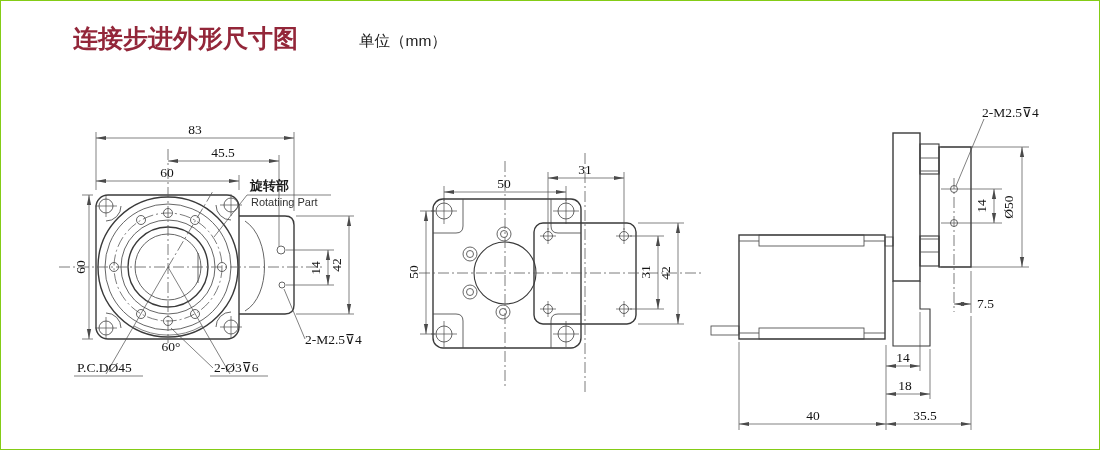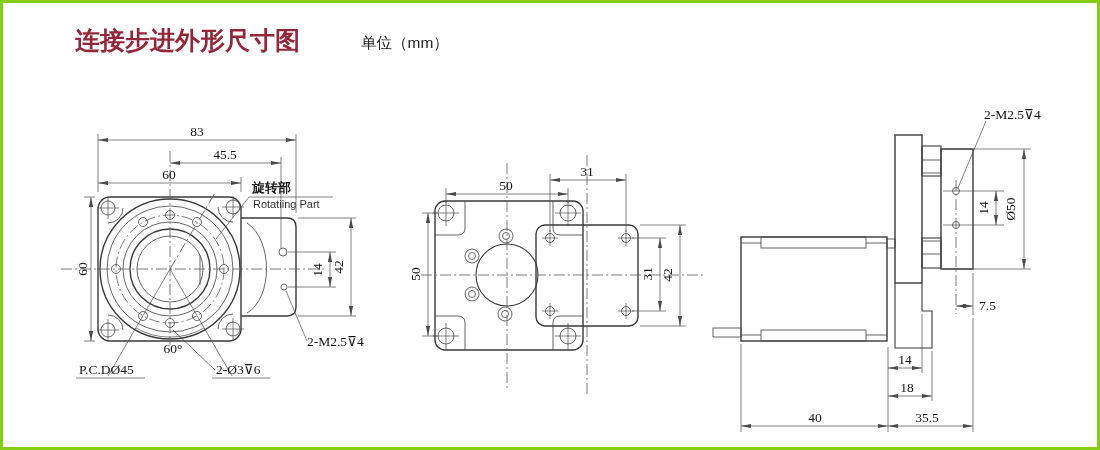--- a/index.html
+++ b/index.html
@@ -1,17 +1,17 @@
 <!DOCTYPE html>
 <html><head>
 <meta charset="utf-8">
 <style>
   html,body{margin:0;padding:0;background:#fff;}
   .page{position:relative;width:1100px;height:450px;background:#ffffff;
-        border:3px solid #84cc16;box-sizing:border-box;overflow:hidden;
+        border:1px solid #84cc16;box-sizing:border-box;overflow:hidden;
         font-family:"Liberation Sans", sans-serif;}
   svg{position:absolute;left:0;top:0;}
   .ol  {fill:none;stroke:#3a3a3a;stroke-width:1.4;}   
   .ol2 {fill:none;stroke:#3a3a3a;stroke-width:1.1;}
   .tl  {fill:none;stroke:#4a4a4a;stroke-width:0.85;}  
   .cl  {fill:none;stroke:#5a5a5a;stroke-width:0.8;stroke-dasharray:11 3 2 3;} 
   .ext {fill:none;stroke:#4a4a4a;stroke-width:0.7;}
   .dim {fill:none;stroke:#4a4a4a;stroke-width:0.7;
         marker-start:url(#arw);marker-end:url(#arw);}
   .dt  {font-family:"Liberation Serif", serif;font-size:13.5px;fill:#141414;text-anchor:middle;}

